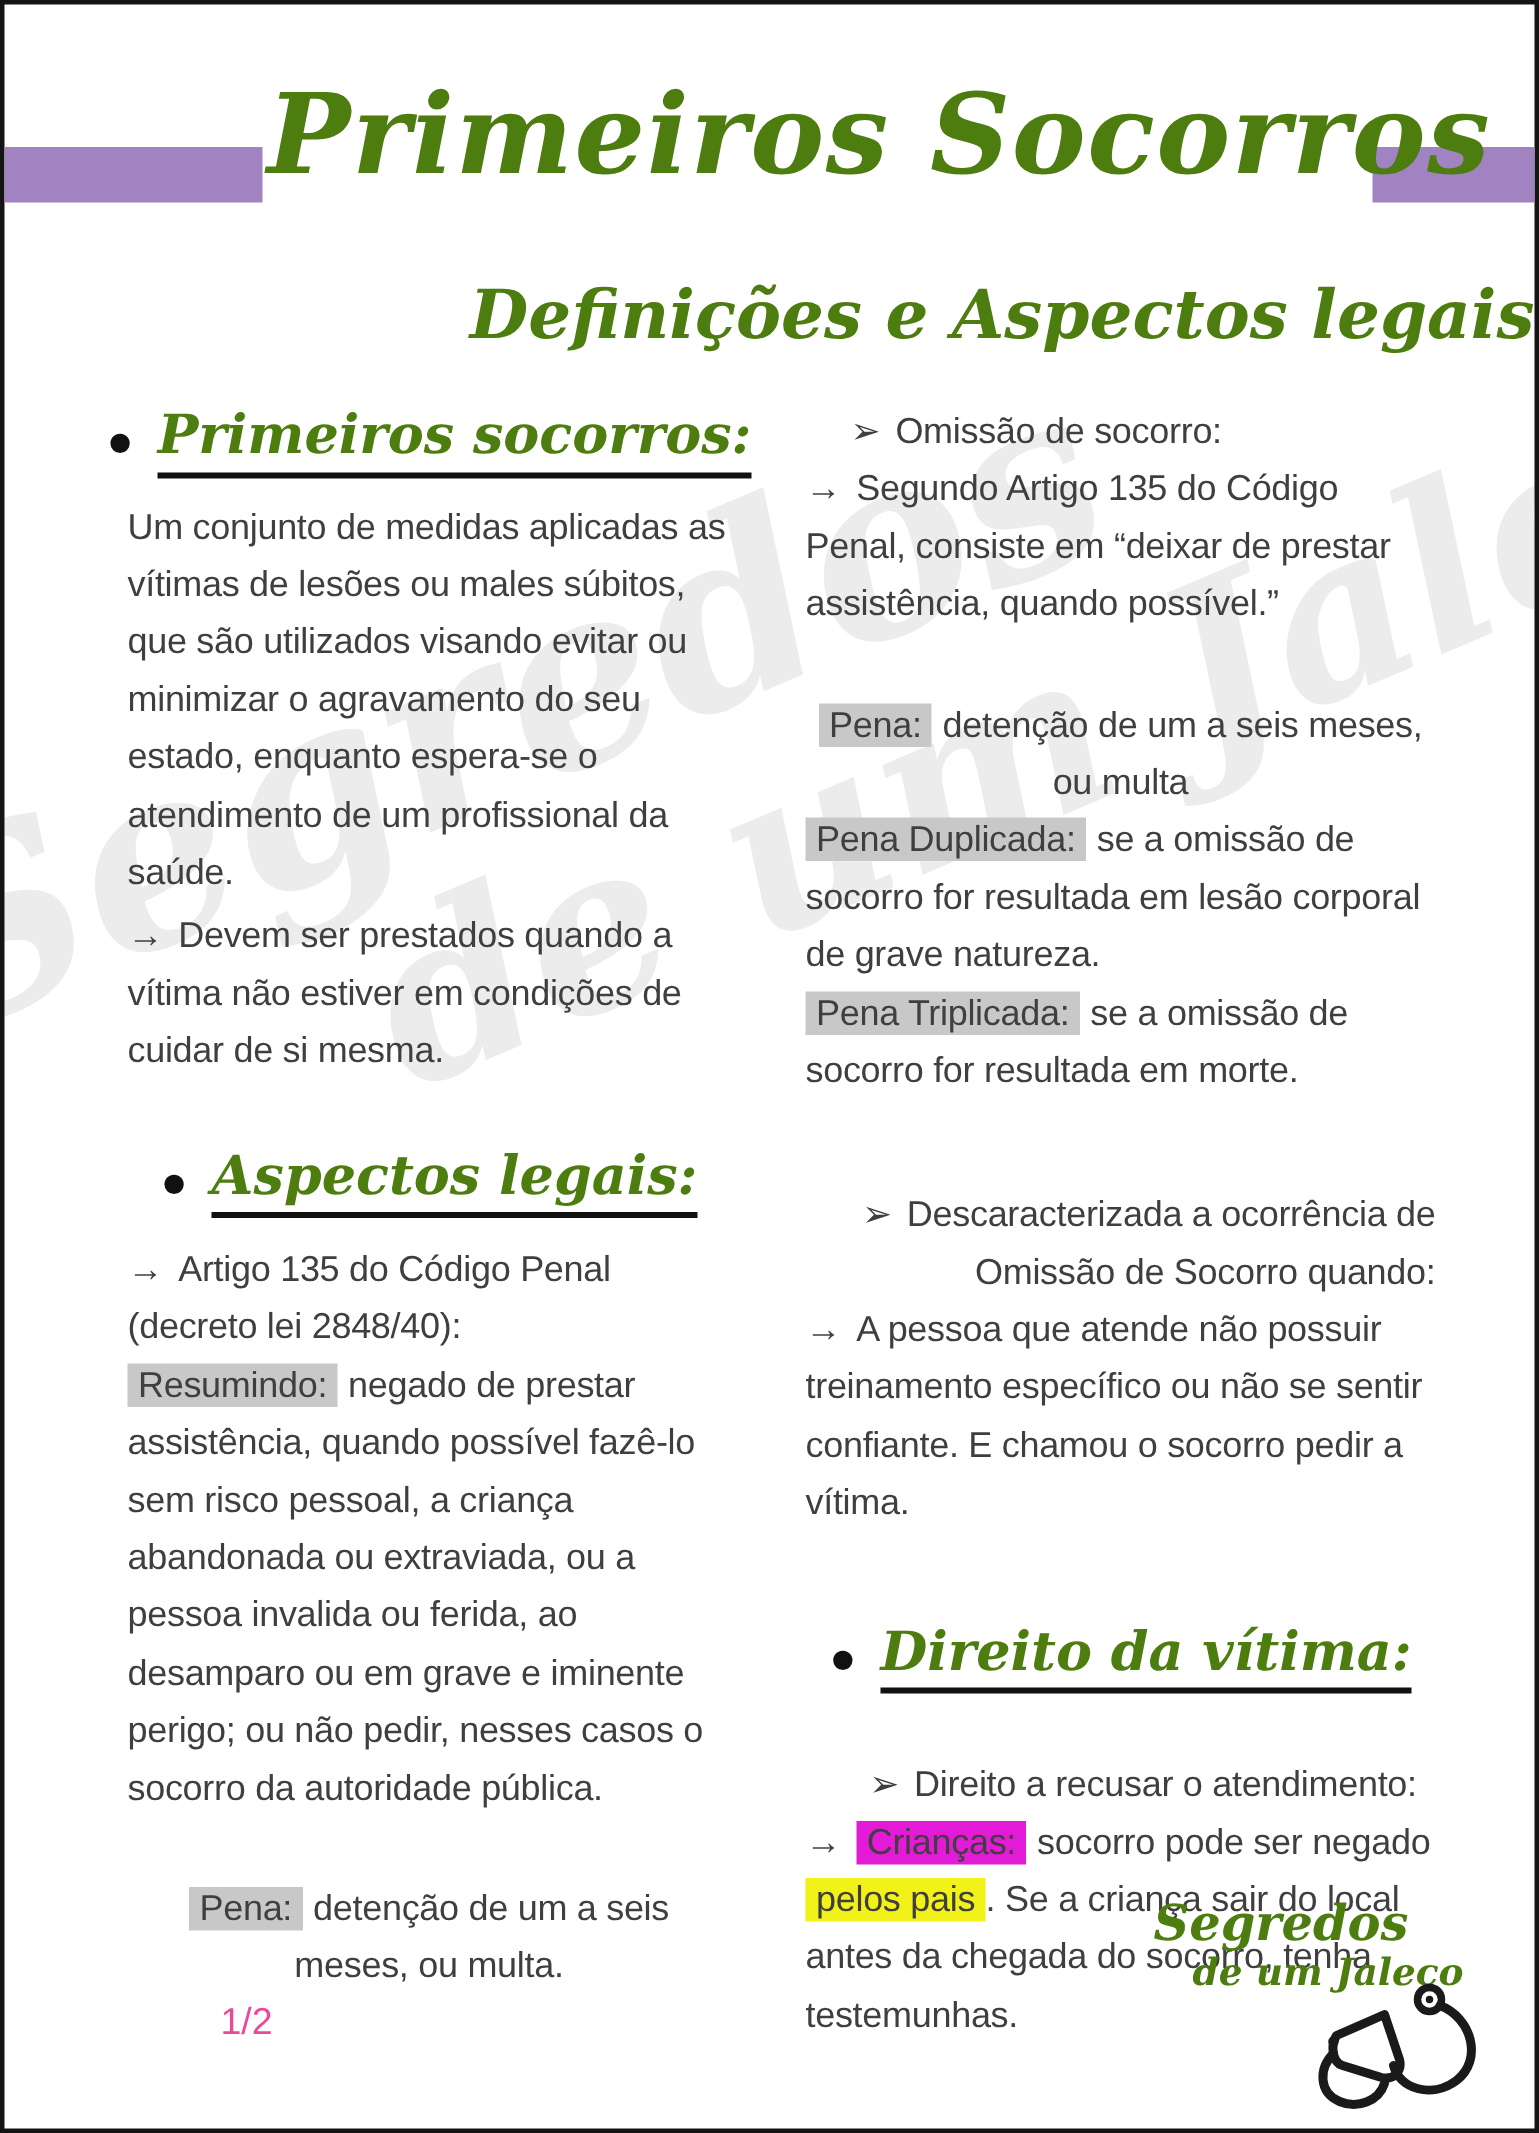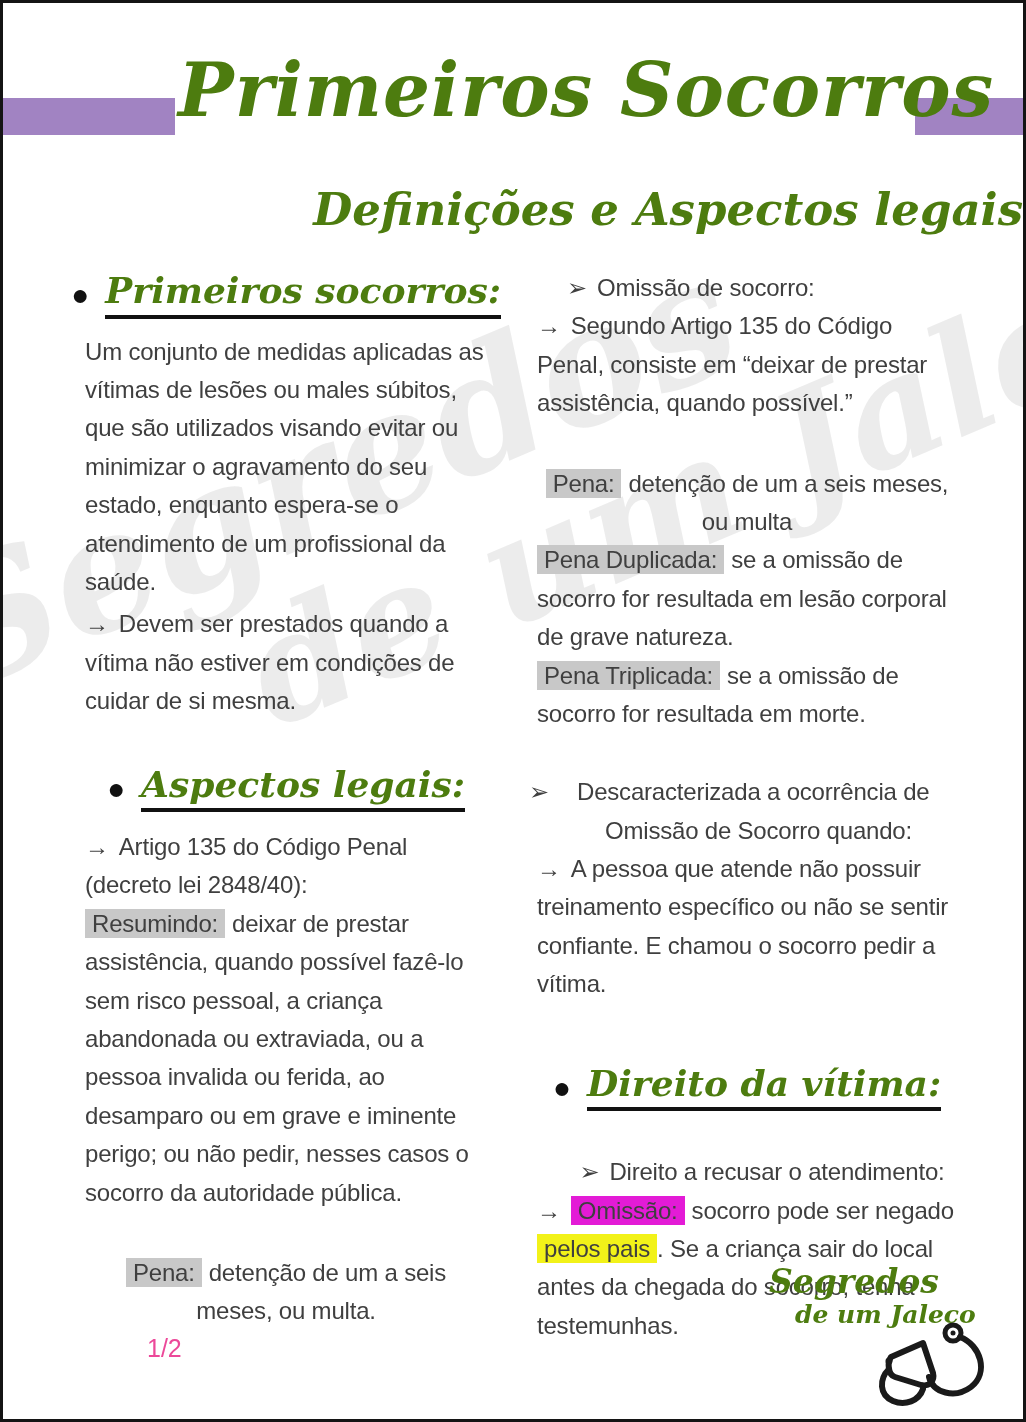--- a/index.html
+++ b/index.html
@@ -74,21 +74,21 @@
   .pointer-item{padding-left:30px;}
   .hang{padding-left:68px;text-indent:-38px;}
   .hl{padding:1px 7px;}
   .hl-gray{background:var(--highlight-gray);}
   .hl-magenta{background:var(--highlight-magenta);}
   .hl-yellow{background:var(--highlight-yellow);}
   .lbl{margin-right:7px;}
   
   .mt-xs{margin-top:4px;}
   .mt-sm{margin-top:42px;text-align:center;}
-  .mt-md{margin-top:40px;}
+  .mt-md{margin-top:58px;text-align:right;}
   .mt-lg{margin-top:60px;}
   .mt-heading{margin-top:44px;margin-bottom:16px;}
   .mb-heading{margin-bottom:14px;margin-top:6px;}
   
   .pagenum{
     position:absolute;left:144px;bottom:56px;z-index:3;
     font-size:25px;color:#ec4899;
   }
   .logo{
     position:absolute;right:26px;bottom:4px;width:250px;height:150px;z-index:3;
@@ -120,41 +120,41 @@
         <span class="sec-text script">Primeiros socorros:</span>
       </h3>
       <p class="body">Um conjunto de medidas aplicadas as vítimas de lesões ou males súbitos, que são utilizados visando evitar ou minimizar o agravamento do seu estado, enquanto espera-se o atendimento de um profissional da saúde.</p>
       <p class="body mt-xs"><span class="arrow">→</span><span>Devem ser prestados quando a vítima não estiver em condições de cuidar de si mesma.</span></p>
 
       <h3 class="sec-heading mt-heading">
         <span class="bullet">●</span>
         <span class="sec-text script">Aspectos legais:</span>
       </h3>
       <p class="body"><span class="arrow">→</span><span>Artigo 135 do Código Penal (decreto lei 2848/40):</span></p>
-      <p class="body"><span class="hl hl-gray lbl">Resumindo:</span><span>deixar de prestar assistência, quando possível fazê-lo sem risco pessoal, a criança abandonada ou extraviada, ou a pessoa invalida ou ferida, ao desamparo ou em grave e iminente perigo; ou não pedir, nesses casos o socorro da autoridade pública.</span></p>
+      <p class="body"><span class="hl hl-gray lbl">Resumindo:</span><span>negado de prestar assistência, quando possível fazê-lo sem risco pessoal, a criança abandonada ou extraviada, ou a pessoa invalida ou ferida, ao desamparo ou em grave e iminente perigo; ou não pedir, nesses casos o socorro da autoridade pública.</span></p>
       <p class="body mt-sm"><span class="hl hl-gray lbl">Pena:</span><span>detenção de um a seis meses, ou multa.</span></p>
     </section>
 
     <section class="col-right">
       <p class="body pointer-item mt-xs"><span class="pointer">➢</span><span>Omissão de socorro:</span></p>
       <p class="body"><span class="arrow">→</span><span>Segundo Artigo 135 do Código Penal, consiste em “deixar de prestar assistência, quando possível.”</span></p>
 
       <p class="body mt-sm"><span class="hl hl-gray lbl">Pena:</span><span>detenção de um a seis meses, ou multa</span></p>
       <p class="body"><span class="hl hl-gray lbl">Pena Duplicada:</span><span>se a omissão de socorro for resultada em lesão corporal de grave natureza.</span></p>
       <p class="body"><span class="hl hl-gray lbl">Pena Triplicada:</span><span>se a omissão de socorro for resultada em morte.</span></p>
 
       <p class="body hang mt-md"><span class="pointer">➢</span><span>Descaracterizada a ocorrência de Omissão de Socorro quando:</span></p>
       <p class="body"><span class="arrow">→</span><span>A pessoa que atende não possuir treinamento específico ou não se sentir confiante. E chamou o socorro pedir a vítima.</span></p>
 
       <h3 class="sec-heading mt-lg">
         <span class="bullet">●</span>
         <span class="sec-text script">Direito da vítima:</span>
       </h3>
       <p class="body pointer-item mt-sm"><span class="pointer">➢</span><span>Direito a recusar o atendimento:</span></p>
-      <p class="body"><span class="arrow">→</span><span class="hl hl-magenta lbl">Omissão:</span><span>socorro pode ser negado</span> <span class="hl hl-yellow">pelos pais</span><span>. Se a criança sair do local antes da chegada do socorro, tenha testemunhas.</span></p>
+      <p class="body"><span class="arrow">→</span><span class="hl hl-magenta lbl">Crianças:</span><span>socorro pode ser negado</span> <span class="hl hl-yellow">pelos pais</span><span>. Se a criança sair do local antes da chegada do socorro, tenha testemunhas.</span></p>
     </section>
 
   </main>
 
   <span class="pagenum">1/2</span>
 
   <div class="logo">
     <div class="logo-line1 script">Segredos</div>
     <div class="logo-line2 script">de um Jaleco</div>
     <svg width="120" height="92" viewBox="0 0 120 92" fill="none" xmlns="http://www.w3.org/2000/svg">

